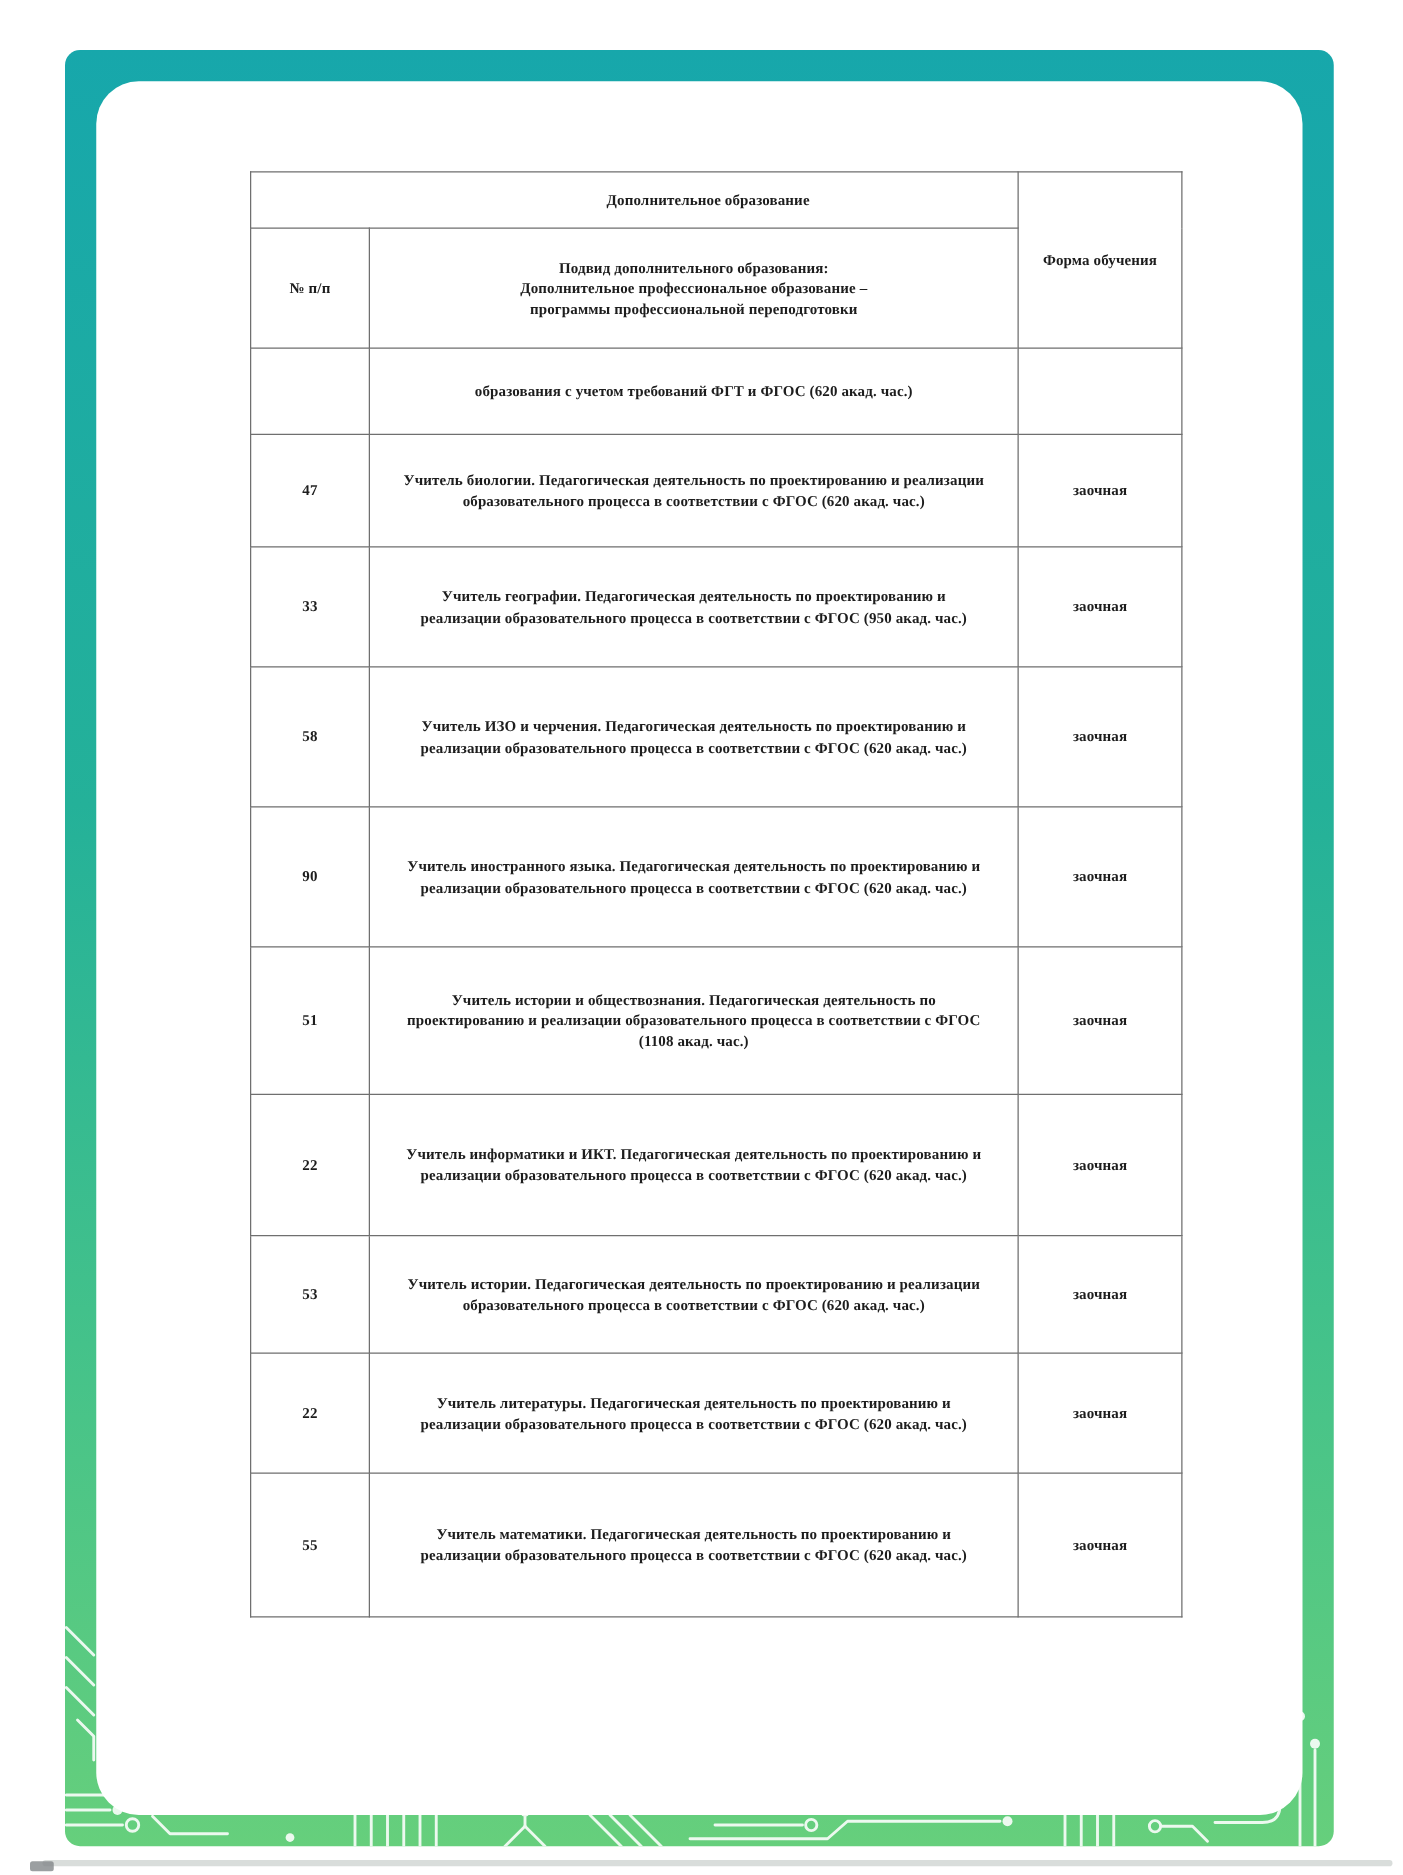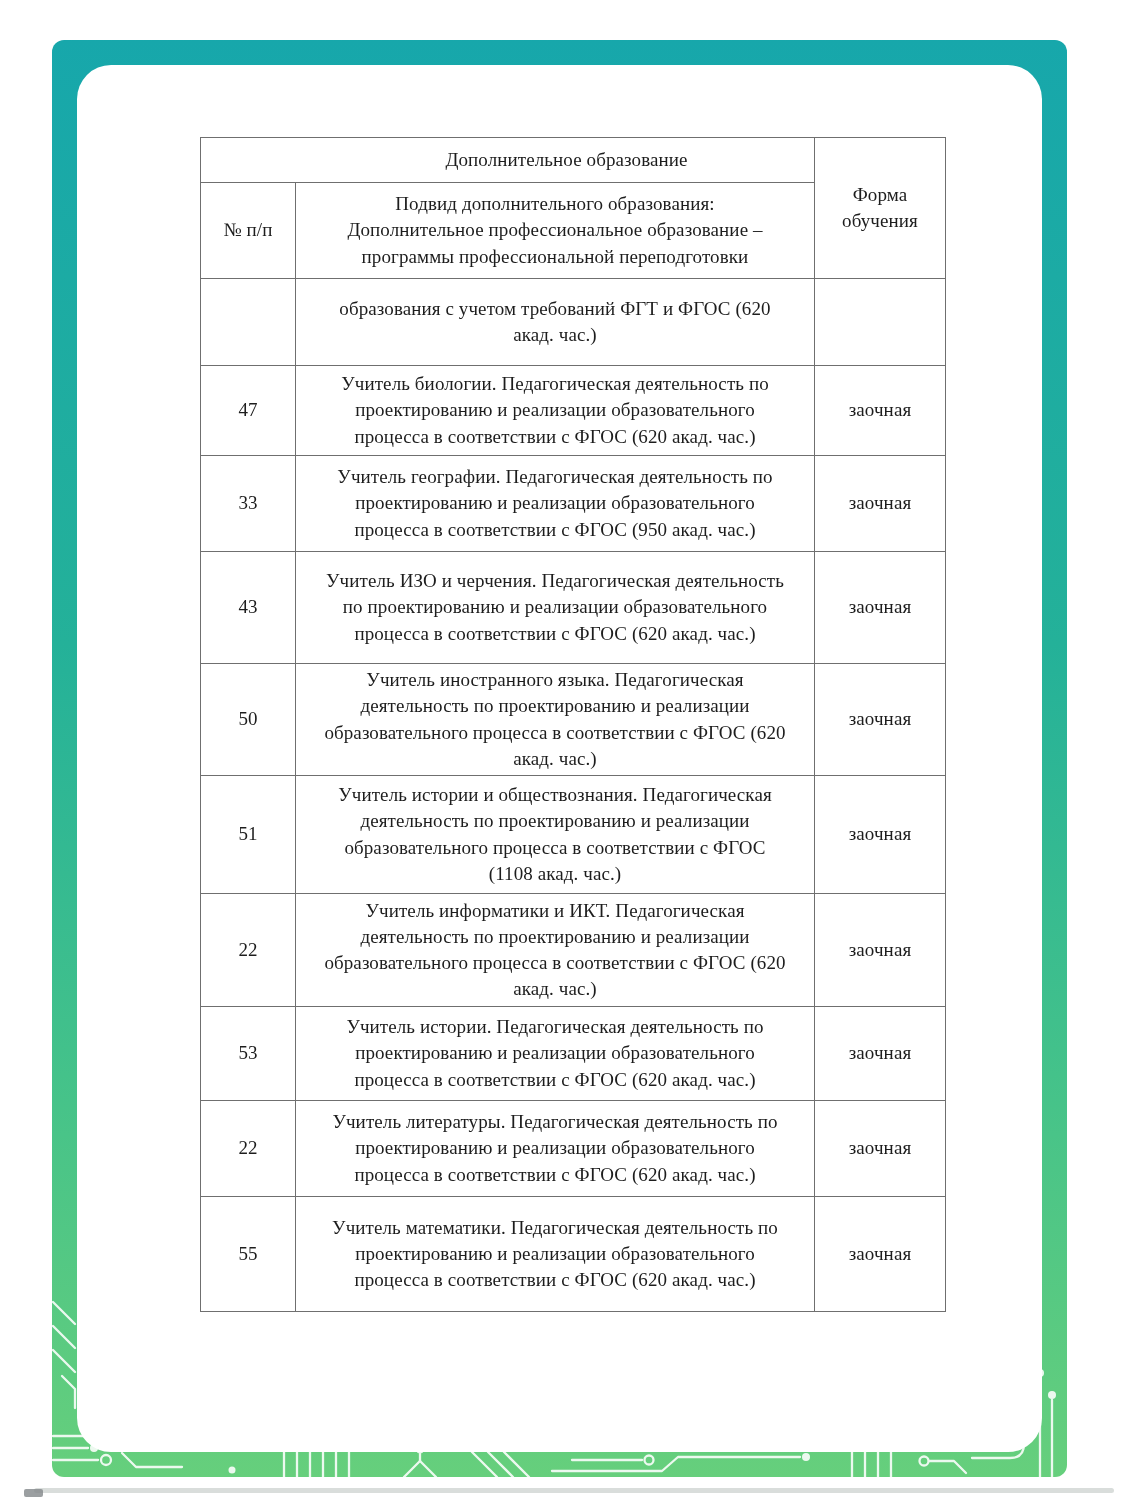--- a/index.html
+++ b/index.html
@@ -54,22 +54,22 @@
     border-radius: 2px;
   }
 
   
   .doc-table {
     position: absolute;
     left: 200px; top: 137px;
     width: 745px;
     border-collapse: collapse;
     table-layout: fixed;
-    font-weight: normal;
-    font-size: 19px;
+    font-weight: bold;
+    font-size: 12px;
     line-height: 1.38;
     color: var(--text, #1d1d1d);
   }
   .doc-table td {
     border: 1.5px solid var(--table-line, #6f6f6f);
     text-align: center;
     vertical-align: middle;
     padding: 2px 26px;
     letter-spacing: 0.1px;
   }
@@ -151,42 +151,42 @@
       <tr style="height:45px">
         <td colspan="2" class="title-cell">Дополнительное образование</td>
         <td rowspan="2" class="form-cell">Форма обучения</td>
       </tr>
       <tr style="height:96px">
         <td class="num-cell">№ п/п</td>
         <td class="prewrap">Подвид дополнительного образования:
 Дополнительное профессиональное образование –
 программы профессиональной переподготовки</td>
       </tr>
-      <tr style="height:87px">
+      <tr style="height:69px">
         <td class="num-cell"></td>
         <td>образования с учетом требований ФГТ и ФГОС (620 акад. час.)</td>
         <td class="form-cell"></td>
       </tr>
       <tr style="height:90px">
         <td class="num-cell">47</td>
         <td>Учитель биологии. Педагогическая деятельность по проектированию и реализации образовательного процесса в соответствии с ФГОС (620 акад. час.)</td>
         <td class="form-cell">заочная</td>
       </tr>
       <tr style="height:96px">
         <td class="num-cell">33</td>
         <td>Учитель географии. Педагогическая деятельность по проектированию и реализации образовательного процесса в соответствии с ФГОС (950 акад. час.)</td>
         <td class="form-cell">заочная</td>
       </tr>
       <tr style="height:112px">
-        <td class="num-cell">43</td>
+        <td class="num-cell">58</td>
         <td>Учитель ИЗО и черчения. Педагогическая деятельность по проектированию и реализации образовательного процесса в соответствии с ФГОС (620 акад. час.)</td>
         <td class="form-cell">заочная</td>
       </tr>
       <tr style="height:112px">
-        <td class="num-cell">50</td>
+        <td class="num-cell">90</td>
         <td>Учитель иностранного языка. Педагогическая деятельность по проектированию и реализации образовательного процесса в соответствии с ФГОС (620 акад. час.)</td>
         <td class="form-cell">заочная</td>
       </tr>
       <tr style="height:118px">
         <td class="num-cell">51</td>
         <td>Учитель истории и обществознания. Педагогическая деятельность по проектированию и реализации образовательного процесса в соответствии с ФГОС (1108 акад. час.)</td>
         <td class="form-cell">заочная</td>
       </tr>
       <tr style="height:113px">
         <td class="num-cell">22</td>

